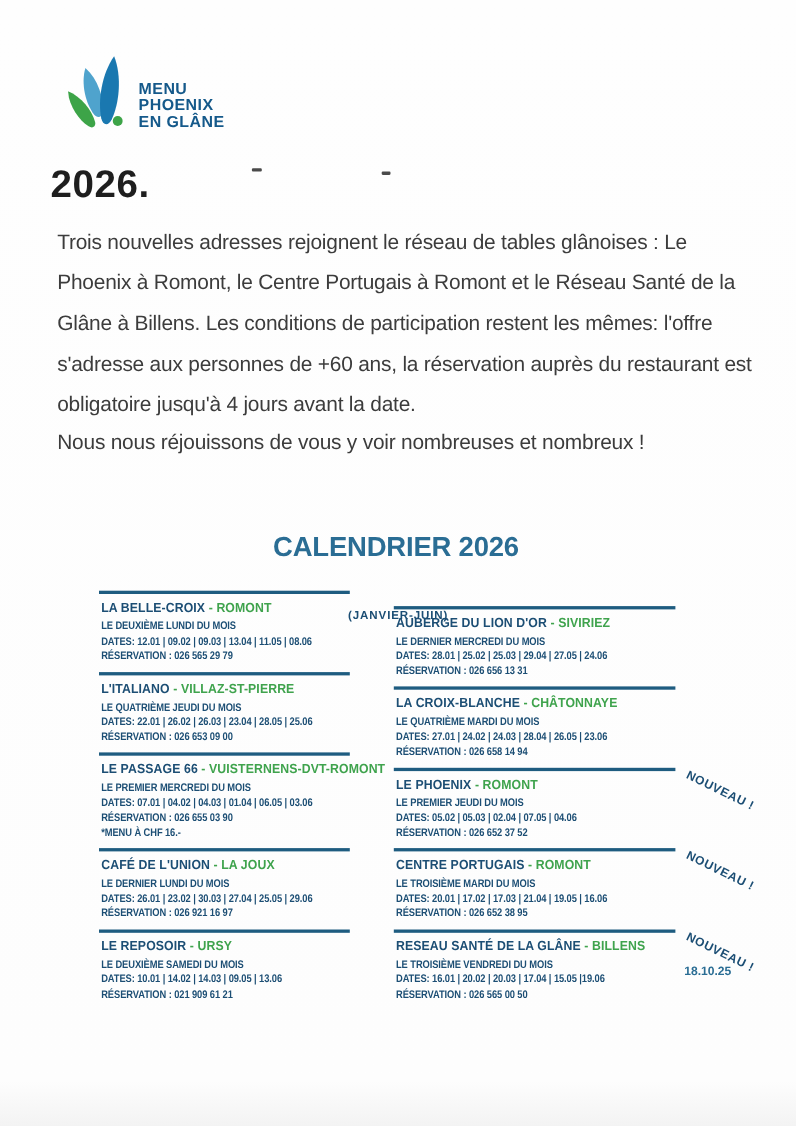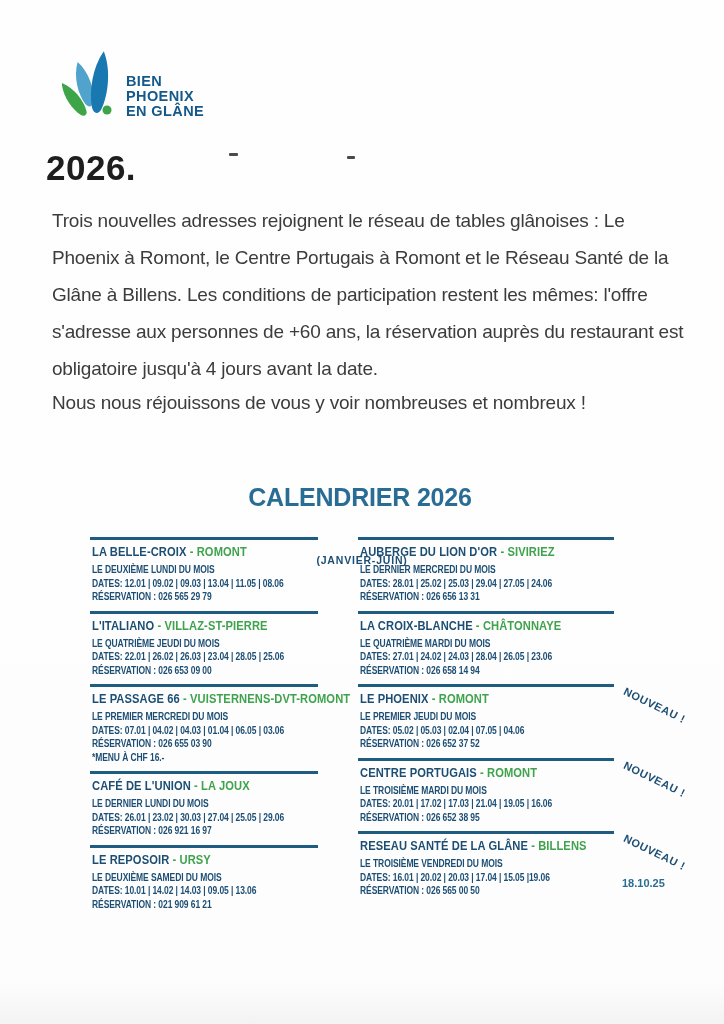--- a/index.html
+++ b/index.html
@@ -47,21 +47,21 @@
   .calendar-title {
     position:absolute; left:0; right:4px; top:483px; text-align:center;
     font-size:25px; font-weight:bold; color:var(--steel-blue,#2a6d94); letter-spacing:-0.2px;
   }
   .calendar-subtitle {
     position:absolute; left:0; right:0; top:514px; text-align:center;
     font-size:10.5px; font-weight:bold; color:var(--navy,#1c4e74); letter-spacing:0.8px;margin-top:40px;
   }
   .calendar-columns {
     position:absolute; left:90px; top:537px; width:524px;
-    display:flex; align-items:flex-start;
+    display:flex; align-items:flex-end;
   }
   .cal-col { position:relative; }
   .cal-col-left  { width:228px; margin-right:40px; }
   .cal-col-right { width:256px; }
 
   .cal-entry {
     position:relative;
     border-top:3px solid var(--line-color,#1e5c80);
     padding:5px 0 7px 2px;
   }
@@ -97,21 +97,21 @@
     <svg width="58" height="72" viewBox="0 0 58 72">
       <defs>
         <path id="petal" d="M0,-1 C0.58,-0.45 0.62,0.35 0.3,0.85 C0.16,1.06 -0.16,1.06 -0.3,0.85 C-0.62,0.35 -0.58,-0.45 0,-1 Z"></path>
       </defs>
       <use href="#petal" transform="translate(11.5,51) rotate(-36) scale(12,20)" fill="#3da448"></use>
       <use href="#petal" transform="translate(22,36) rotate(-16) scale(14,23)" fill="#4fa3cd"></use>
       <use href="#petal" transform="translate(38,34) rotate(7) scale(16,31)" fill="#1a78b0"></use>
       <circle cx="45" cy="62" r="4.5" fill="#3da448"></circle>
     </svg>
     <div class="logo-text">
-      <div>BIEN</div>
+      <div>MENU</div>
       <div>PHOENIX</div>
       <div>EN GLÂNE</div>
     </div>
   </div>
 
   <div class="scan-dash dash1"></div>
   <div class="scan-dash dash2"></div>
 
   <div class="doc-title">2026.</div>
   <div class="intro-paragraph">Trois nouvelles adresses rejoignent le réseau de tables glânoises : Le Phoenix à Romont, le Centre Portugais à Romont et le Réseau Santé de la Glâne à Billens. Les conditions de participation restent les mêmes: l'offre s'adresse aux personnes de +60 ans, la réservation auprès du restaurant est obligatoire jusqu'à 4 jours avant la date.</div>

